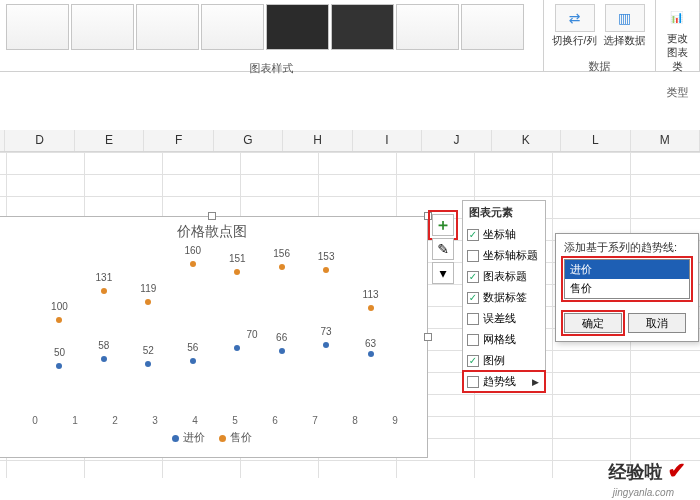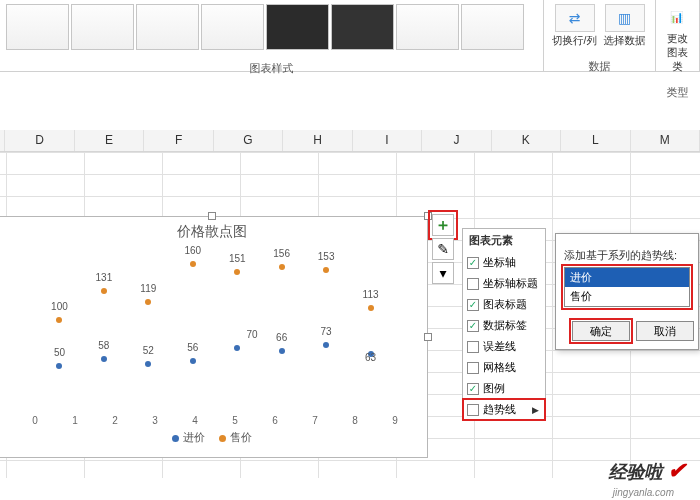--- a/index.html
+++ b/index.html
@@ -53,46 +53,46 @@
     .legend { display:flex; justify-content:center; gap:14px; font-size:11px; color:#555; margin-top:4px; }
     .legend .dot { display:inline-block; width:7px; height:7px; border-radius:50%; margin-right:4px; vertical-align:middle; }
 
     
     .fly { position:absolute; left:432px; top:62px; display:flex; flex-direction:column; gap:2px; }
     .fly-outline { position:absolute; left:428px; top:58px; width:30px; height:30px; border:2px solid #d22; }
     .fly-btn { width:22px; height:22px; border:1px solid #bbb; background:#fff; display:flex; align-items:center; justify-content:center; font-size:14px; cursor:pointer; }
     .fly-plus { color:#2a8a2a; font-weight:bold; font-size:16px; }
 
     
-    .panel { position:absolute; left:462px; top:76px; width:84px; border:1px solid #b7b7b7; background:#fff; font-size:11px; }
+    .panel { position:absolute; left:462px; top:48px; width:84px; border:1px solid #b7b7b7; background:#fff; font-size:11px; }
     .panel-title { padding:4px 6px; font-weight:bold; color:#333; }
     .panel-item { display:flex; align-items:center; padding:3px 6px 3px 4px; gap:4px; }
     .panel-item.hl { outline:2px solid #d22; outline-offset:-1px; }
     .cb { width:12px; height:12px; border:1px solid #888; display:inline-flex; align-items:center; justify-content:center; font-size:10px; color:#2a6; }
     .cb.checked::after { content:"✓"; }
     .panel-item .arrow { margin-left:auto; font-size:9px; color:#777; display:none; }
     .panel-item.hov .arrow { display:inline; color:#333; }
 
     
     .dialog { position:absolute; left:555px; top:81px; width:144px; border:1px solid #9a9a9a; background:#fff; box-shadow:2px 2px 6px rgba(0,0,0,.2); }
     .dlg-title { background:#fff; display:flex; align-items:center; font-size:12px; padding:3px 4px; border-bottom:1px solid #ddd; }
     .dlg-title .t { flex:1; color:#333; }
     .dlg-title .q { width:18px; text-align:center; color:#555; }
     .dlg-title .x { width:22px; height:16px; background:#fff; text-align:center; color:#333; cursor:pointer; }
     .dlg-body { padding:6px 8px 8px 8px; font-size:11px; }
-    .dlg-label { margin-bottom:4px; color:#333;margin-top:8px; }
+    .dlg-label { margin-bottom:4px; color:#333; }
     .listbox { border:1px solid #888; height:40px; outline:2px solid #d22; outline-offset:1px; }
     .listbox .opt { padding:2px 5px; cursor:pointer; }
     .listbox .opt.sel { background:#1e5fb4; color:#fff; }
-    .dlg-footer { display:flex; justify-content:flex-end; gap:6px; padding:6px 4px 8px 8px; }
+    .dlg-footer { display:flex; justify-content:flex-end; gap:6px; padding:6px 12px 8px 8px; }
     .dlg-footer button { width:58px; height:20px; font-size:11px; border:1px solid #888; background:#f0f0f0; cursor:pointer; }
     .dlg-footer .ok-outline { outline:2px solid #d22; outline-offset:1px; }
 
     
-    .watermark { position:absolute; right:14px; bottom:16px; font-size:18px; color:#333; font-style:italic; font-weight:bold; text-shadow:0 0 2px #fff; }
+    .watermark { position:absolute; right:14px; bottom:16px; font-size:18px; color:#333; font-weight:bold; text-shadow:0 0 2px #fff; }
     .watermark .check { color:#c00; font-size:22px; }
     .watermark-sub { position:absolute; right:26px; bottom:2px; font-size:10px; color:#888; font-style:italic; }
   </style>
 </head>
 <body>
 
 <div class="ribbon">
   <div class="ribbon-group" style="flex:1">
     <div class="chart-styles">
       <div class="style-thumb"></div>
@@ -158,21 +158,21 @@
         <div class="lbl-pt" style="left: 133.333px; bottom: 56.5333px;">52</div>
         <div class="pt blue" style="left: 177.778px; bottom: 52.2667px;"></div>
         <div class="lbl-pt" style="left: 177.778px; bottom: 60.2667px;">56</div>
         <div class="pt blue" style="left: 222.222px; bottom: 65.3333px;"></div>
         <div class="lbl-pt" style="left: 237px; bottom: 73.3333px;">70</div>
         <div class="pt blue" style="left: 266.667px; bottom: 61.6px;"></div>
         <div class="lbl-pt" style="left: 266.667px; bottom: 69.6px;">66</div>
         <div class="pt blue" style="left: 311.111px; bottom: 68.1333px;"></div>
         <div class="lbl-pt" style="left: 311.111px; bottom: 76.1333px;">73</div>
         <div class="pt blue" style="left: 355.556px; bottom: 58.8px;"></div>
-        <div class="lbl-pt" style="left: 355.556px; bottom: 50px;">63</div>
+        <div class="lbl-pt" style="left: 355.556px; bottom: 64px;">63</div>
         <div class="pt orange" style="left: 44.4444px; bottom: 93.3333px;"></div>
         <div class="lbl-pt" style="left: 44.4444px; bottom: 101.333px;">100</div>
         <div class="pt orange" style="left: 88.8889px; bottom: 122.267px;"></div>
         <div class="lbl-pt" style="left: 88.8889px; bottom: 130.267px;">131</div>
         <div class="pt orange" style="left: 133.333px; bottom: 111.067px;"></div>
         <div class="lbl-pt" style="left: 133.333px; bottom: 119.067px;">119</div>
         <div class="pt orange" style="left: 177.778px; bottom: 149.333px;"></div>
         <div class="lbl-pt" style="left: 177.778px; bottom: 157.333px;">160</div>
         <div class="pt orange" style="left: 222.222px; bottom: 140.933px;"></div>
         <div class="lbl-pt" style="left: 222.222px; bottom: 148.933px;">151</div>

